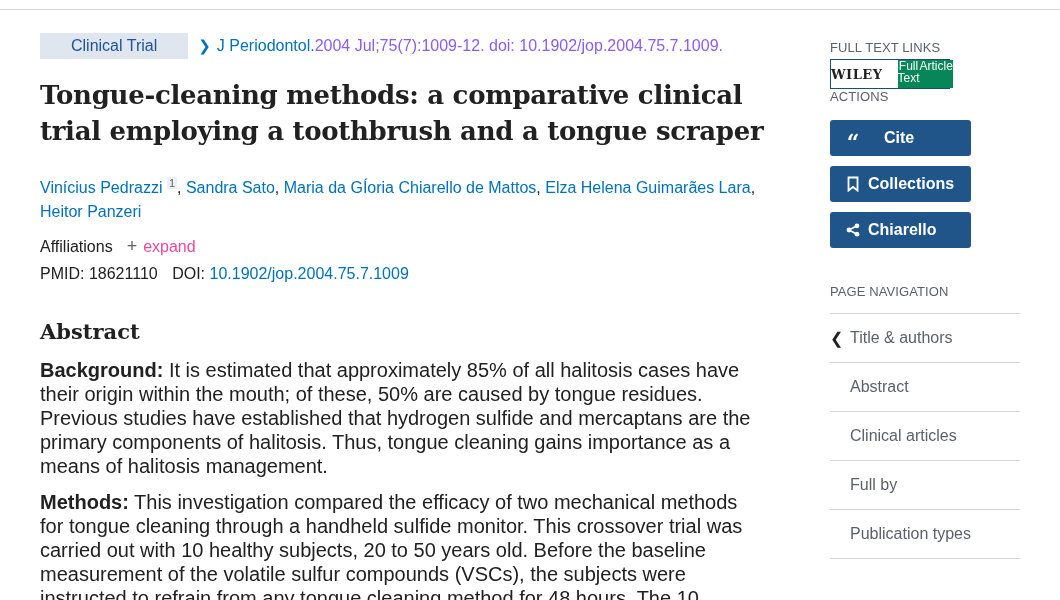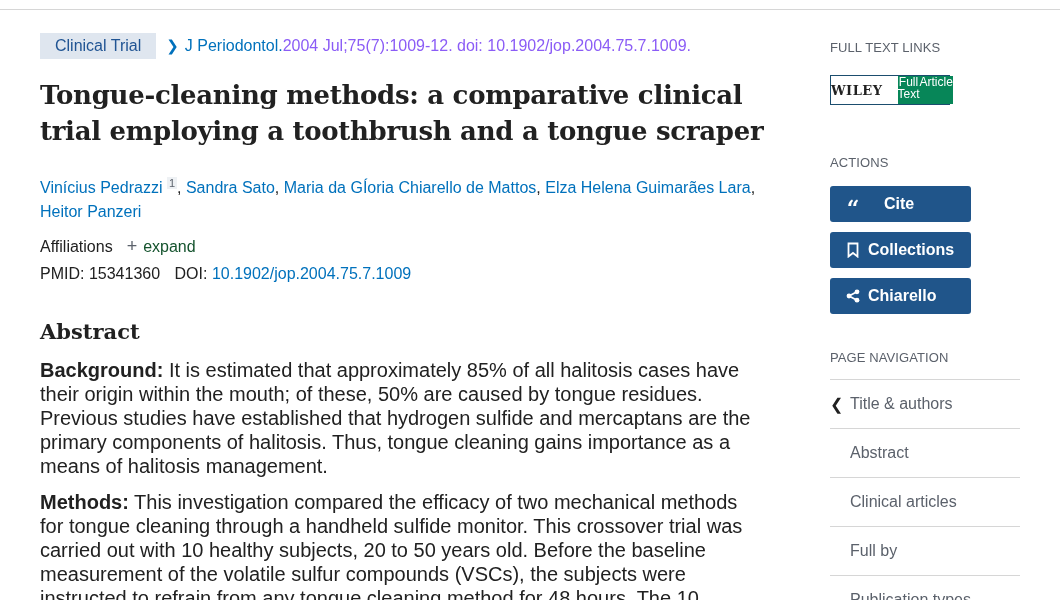--- a/index.html
+++ b/index.html
@@ -1,38 +1,38 @@
 <!DOCTYPE html>
 <html><head>
 <meta charset="utf-8">
 <style>
   html, body { margin:0; padding:0; background:#fff; }
   body { width:1060px; height:600px; overflow:hidden; position:relative; font-family:"Liberation Sans", sans-serif; color:#212121; }
   .topline { position:absolute; left:0; top:9px; width:1060px; height:1px; background:#d6d6d6; }
   .main { position:absolute; left:40px; top:32px; width:725px; }
   .crumb { display:flex; align-items:center; font-size:16px; height:28px; }
-  .badge { background:#dfe6ef; color:#205493; padding:5px 15px; height:16px; line-height:16px; }
+  .badge { background:#dfe6ef; color:#205493; padding:5px 31px; height:16px; line-height:16px; }
   .chev { color:#0071bc; margin:0 6px 0 10px; font-size:15px; }
   .journal { color:#0071bc; }
   .cite-rest { color:#8b5cf6; }
   h1 { font-family:"DejaVu Serif", serif; font-size:26px; line-height:36px; margin:17px 0 0 0; font-weight:bold; color:#212121; letter-spacing:-0.3px; }
   .authors { margin-top:22px; font-size:16px; line-height:24px; color:#0071bc; }
   .authors sup { color:#5b616b; font-size:11px; background:#eef1f4; padding:0 2px; }
   .sep { color:#212121; }
   .affil { margin-top:12px; font-size:16px; display:flex; align-items:center; }
   .plus { margin:0 6px 0 14px; font-size:18px; color:#5b616b; }
-  .expand { color:#14532d; }
+  .expand { color:#ec4899; }
   .ids { margin-top:8px; font-size:16px; }
   .ids .doi { color:#0071bc; }
   h2 { font-family:"DejaVu Serif", serif; font-size:21px; margin:36px 0 14px 0; font-weight:bold; }
   p.abs { font-size:20px; line-height:24px; margin:0 0 12px 0; }
   p.abs b { font-weight:bold; }
   .side { position:absolute; left:830px; top:40px; width:190px; }
   .sidehead { font-size:13px; color:#5b616b; letter-spacing:0.1px; }
-  .wiley { margin-top:20px; display:flex; width:118px; height:28px; border:1px solid #1b4d6e;gap:15px; }
+  .wiley { margin-top:4px; display:flex; width:118px; height:28px; border:1px solid #1b4d6e;gap:15px; }
   .wiley .w1 { width:58px; background:#fff; font-family:"DejaVu Serif", serif; font-weight:bold; font-size:13px; display:flex; align-items:center; justify-content:center; letter-spacing:0.5px; }
   .wiley .w2 { flex:1; background:#078658; color:#fff; font-size:12px; line-height:12px; text-align:center; display:flex; flex-direction:row; justify-content:center; }
   .btn { width:141px; height:36px; background:#20558a; color:#fff; border-radius:3px; display:flex; align-items:center; font-weight:bold; font-size:16px; margin-bottom:10px; box-sizing:border-box; padding-left:12px; }
   .btn .ic { width:22px; display:inline-flex; justify-content:center; margin-right:4px; }
   .nav { margin-top:0; border-top:1px solid #d6d6d6; }
   .navitem { height:48px; border-bottom:1px solid #d6d6d6; display:flex; align-items:center; font-size:16px; color:#5b616b; padding-left:20px; position:relative; }
   .navitem .lt { position:absolute; left:0; font-size:16px; color:#212121; }
 </style>
 </head>
 <body>
@@ -59,41 +59,41 @@
   </div>
 
   <div class="affil">
     <span>Affiliations</span>
     <span class="plus">+</span>
     <span class="expand">expand</span>
   </div>
 
   <div class="ids">
     <span>PMID:</span>
-    <span>15341360</span>
+    <span>18621110</span>
     <span style="margin-left:10px">DOI:</span>
     <span class="doi">10.1902/jop.2004.75.7.1009</span>
   </div>
 
   <h2>Abstract</h2>
   <p class="abs"><b>Background:</b><span> It is estimated that approximately 85% of all halitosis cases have their origin within the mouth; of these, 50% are caused by tongue residues. Previous studies have established that hydrogen sulfide and mercaptans are the primary components of halitosis. Thus, tongue cleaning gains importance as a means of halitosis management.</span></p>
   <p class="abs"><b>Methods:</b><span> This investigation compared the efficacy of two mechanical methods for tongue cleaning through a handheld sulfide monitor. This crossover trial was carried out with 10 healthy subjects, 20 to 50 years old. Before the baseline measurement of the volatile sulfur compounds (VSCs), the subjects were instructed to refrain from any tongue cleaning method for 48 hours. The 10 participants were then placed in one of two groups (five each): 1) first week: tongue scraper, second week: soft-bristle toothbrush; 2) first week: toothbrush, second week: tongue scraper, with</span></p>
 </div>
 
 <div class="side">
   <div class="sidehead">FULL TEXT LINKS</div>
   <div class="wiley">
     <div class="w1">WILEY</div>
     <div class="w2">
       <span>Full Text</span>
       <span>Article</span>
     </div>
   </div>
 
-  <div class="sidehead" style="margin-top:50px">ACTIONS</div>
+  <div class="sidehead" style="">ACTIONS</div>
   <div style="margin-top:16px">
     <div class="btn">
       <span class="ic" style="font-size:22px;font-family:'DejaVu Serif',serif;line-height:10px;padding-top:8px">“</span>
       <span style="margin-left:16px">Cite</span>
     </div>
     <div class="btn">
       <span class="ic">
         <svg width="12" height="16" viewBox="0 0 12 16">
             <path d="M1.5 1.5h9v13l-4.5-3.5-4.5 3.5z" fill="none" stroke="#fff" stroke-width="1.8"></path>
           </svg>

